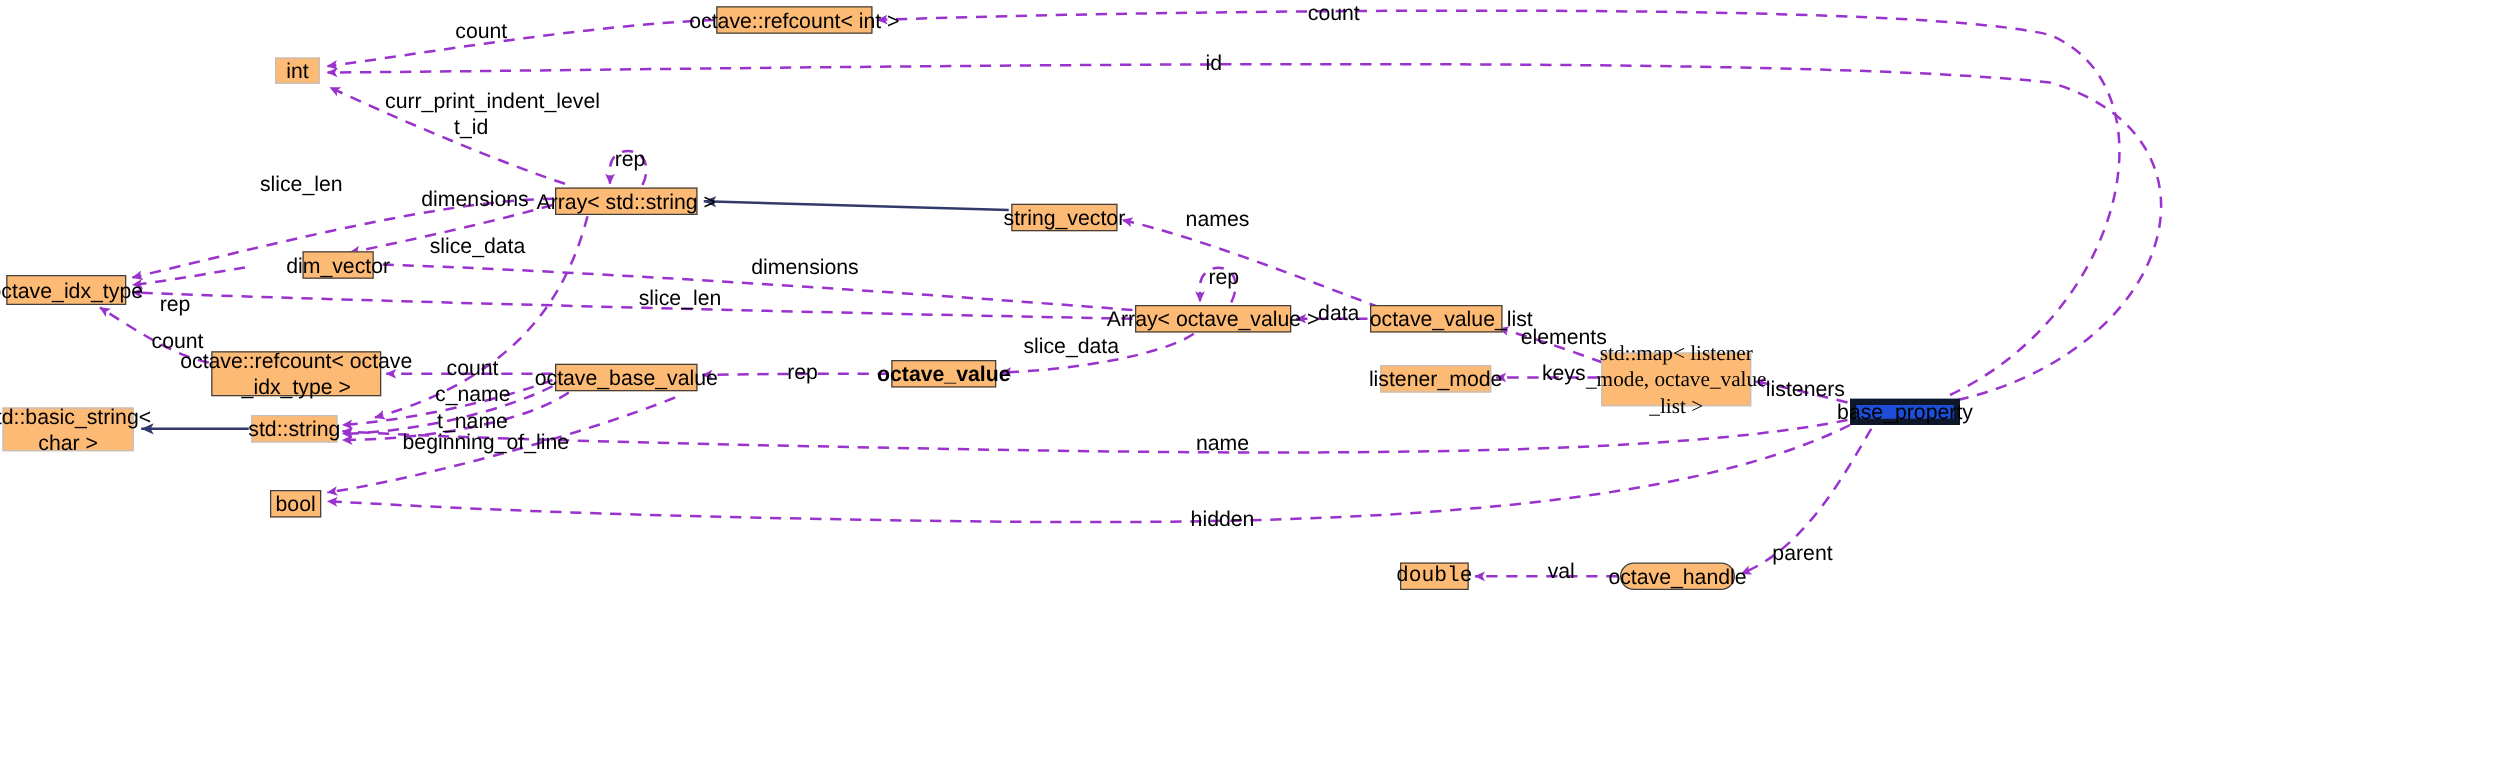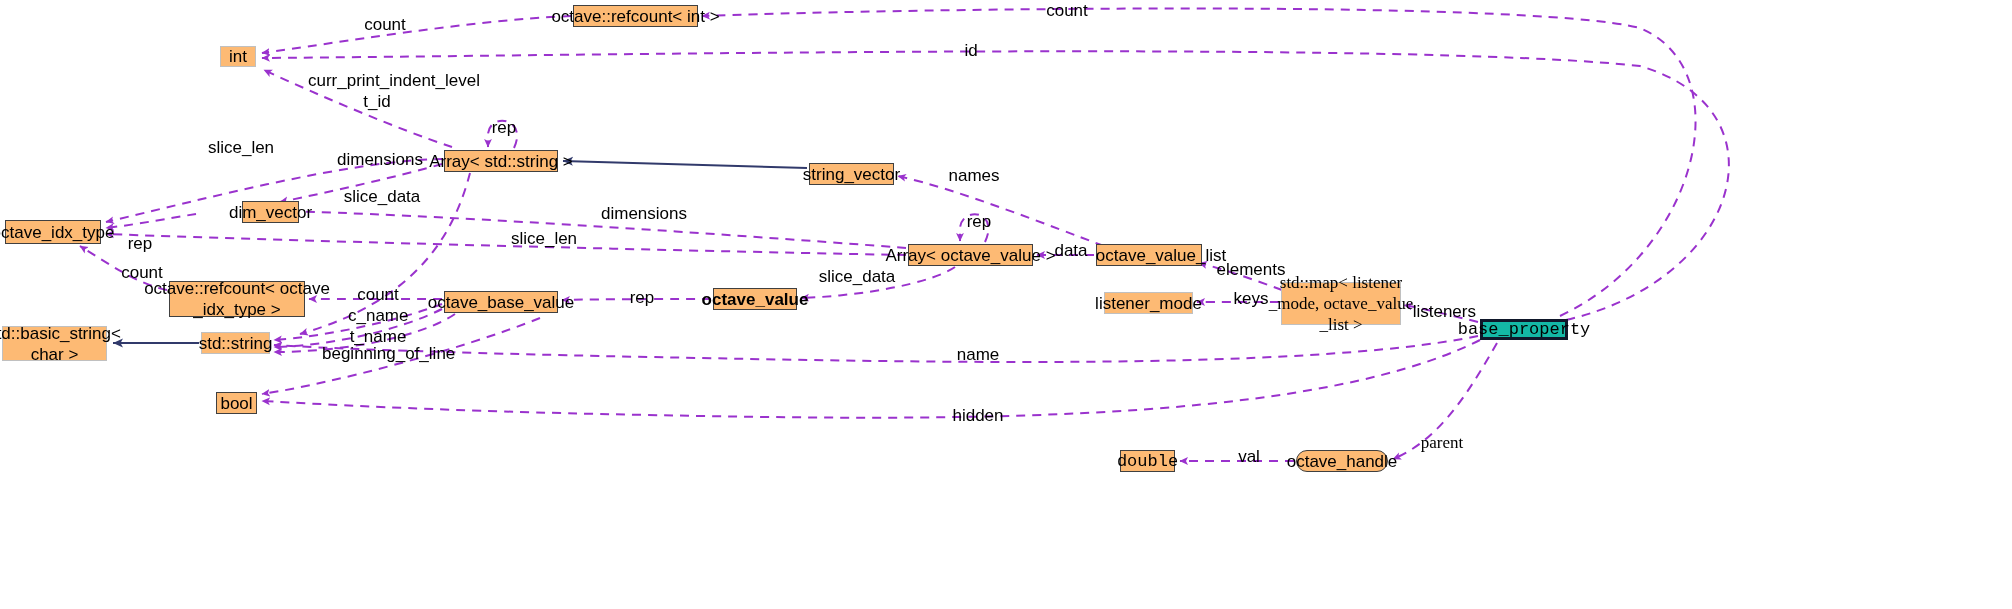--- a/index.html
+++ b/index.html
@@ -22,21 +22,21 @@
     text-align:center;
     background:#fdba74;
     border:1px solid #404040;
     font-size:17px;
     line-height:21px;
     color:#000000;
     white-space:pre;
     letter-spacing:0px;
   }
   .node.thin{border:1px solid #c0c0c0;}
-  .node.current{background:#14b8a6;border:3px solid #0f172a;font-family:Liberation Mono, monospace;}
+  .node.current{background:#1d4ed8;border:5px solid #0f172a;}
 
   .edge-label{
     position:absolute;
     font-size:17px;
     line-height:21px;
     color:#000000;
     white-space:pre;
     text-align:center;
     background:transparent;
     pointer-events:none;
@@ -170,16 +170,16 @@
       <div class="edge-label" style="left: 818px; top: 266px; width: 78px;">slice_data</div>
       <div class="edge-label" style="left: 348px; top: 284px; width: 60px;">count
 c_name
 t_name</div>
       <div class="edge-label" style="left: 1227px; top: 288px; width: 48px;">keys</div>
       <div class="edge-label" style="left: 1410px; top: 301px; width: 66px; text-align: right;">listeners</div>
       <div class="edge-label" style="left: 622px; top: 287px; width: 40px;">rep</div>
       <div class="edge-label" style="left: 322px; top: 343px; width: 124px;">beginning_of_line</div>
       <div class="edge-label" style="left: 950px; top: 344px; width: 56px;">name</div>
       <div class="edge-label" style="left: 947px; top: 405px; width: 62px;">hidden</div>
-      <div class="edge-label" style="left: 1412px; top: 432px; width: 60px; font-family: Liberation Serif, serif;">parent</div>
+      <div class="edge-label" style="left: 1412px; top: 432px; width: 60px;">parent</div>
       <div class="edge-label" style="left: 1229px; top: 446px; width: 40px;">val</div>
     </div>
 </div>
 
 </body></html>

